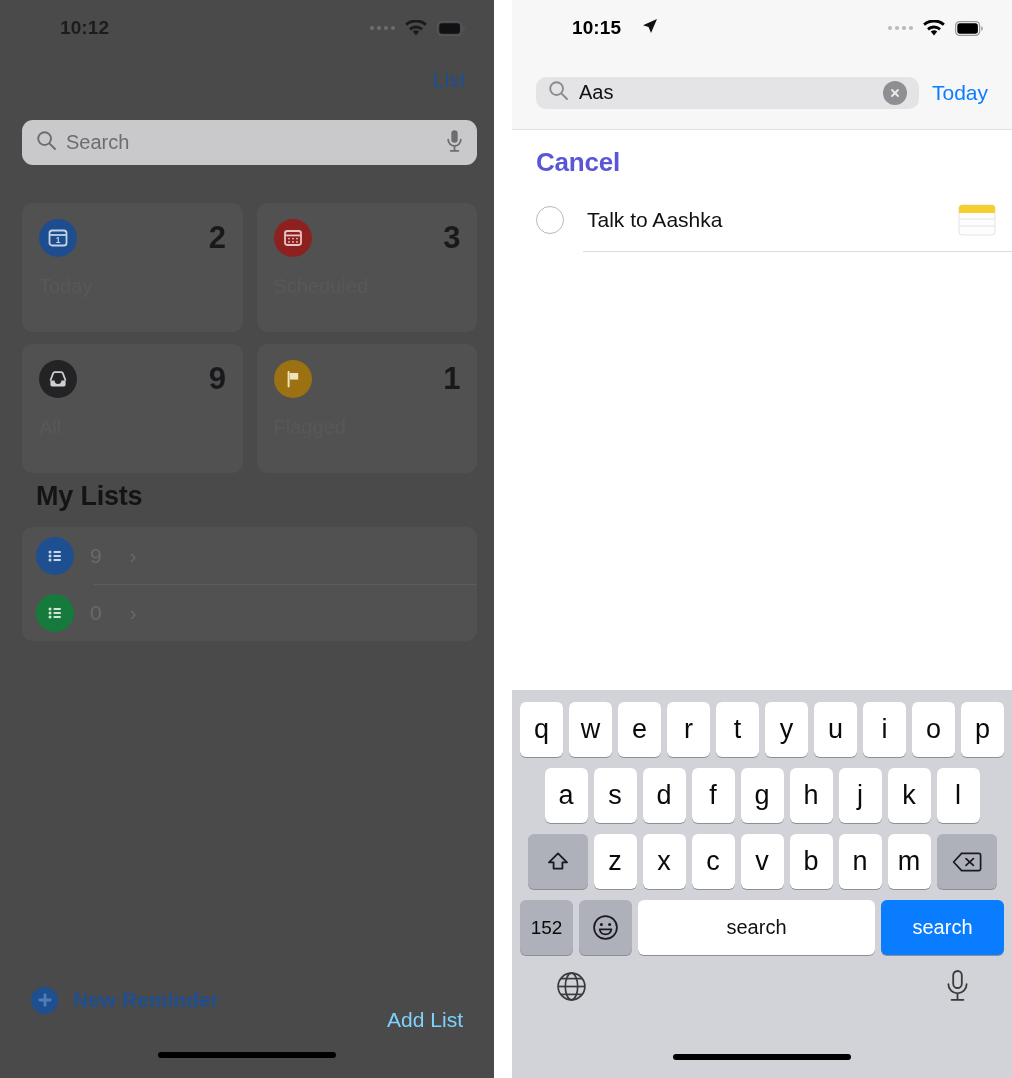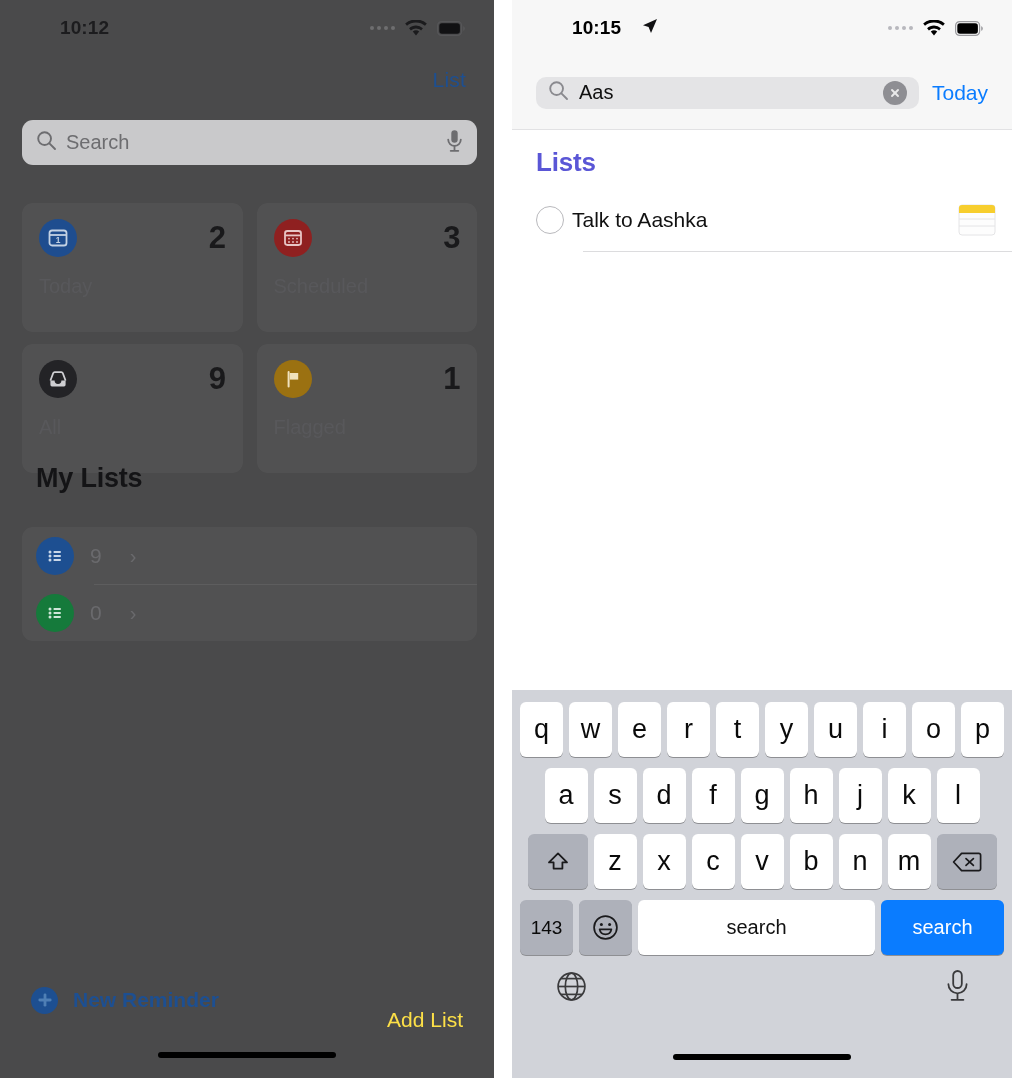--- a/index.html
+++ b/index.html
@@ -50,21 +50,21 @@
     background:rgba(255,255,255,.045);
     border-radius:11px; height:129px; padding:16px 17px 0 17px;
     position:relative;
   }
   .card-top{ display:flex; align-items:center; justify-content:space-between; }
   .badge{ width:38px; height:38px; border-radius:50%; display:flex; align-items:center; justify-content:center; }
   .card-count{ font-size:31px; font-weight:bold; color:#19191b; letter-spacing:-.5px; }
   .card-label{ margin-top:18px; font-size:20px; color:#58585b; }
 
   .mylists-title{
-    position:absolute; left:36px; top:463px;
+    position:absolute; left:36px; top:481px;
     font-size:27px; font-weight:bold; color:#141416; letter-spacing:-.2px;
   }
   .lists{
     position:absolute; left:22px; top:527px; width:455px;
     background:rgba(255,255,255,.045); border-radius:11px; overflow:hidden;
   }
   .list-row{ height:57px; display:flex; align-items:center; padding:0 14px; gap:16px; position:relative; }
   .list-row + .list-row:before{
     content:""; position:absolute; left:72px; right:0; top:0; height:1px; background:rgba(255,255,255,.07);
   }
@@ -72,21 +72,21 @@
   .list-name{ font-size:21px; color:#151517; flex:1; }
   .list-count{ font-size:21px; color:#6a6a6d; margin-right:12px; }
   .chev{ color:#6a6a6d; font-size:20px; line-height:1; }
 
   .bottombar{
     position:absolute; left:0; bottom:46px; width:100%;
     display:flex; align-items:center; padding:0 31px;
   }
   .new-rem{ display:flex; align-items:center; gap:15px; font-size:21px; color:#1d4f91; font-weight:bold; }
   .plus-ic{ width:27px; height:27px; border-radius:50%; background:#1d4f91; display:flex; align-items:center; justify-content:center; }
-  .add-list{ margin-left:auto; font-size:21px; color:#fde047;margin-top:40px; }
+  .add-list{ margin-left:auto; font-size:21px; color:#7dd3fc;margin-top:40px; }
   .home-ind{
     position:absolute; bottom:20px; left:50%; transform:translateX(-50%);
     width:178px; height:6px; border-radius:3px; background:#000;
   }
 
   
   .panel-right{
     position:absolute; left:512px; top:0; width:500px; height:1078px;
     background:#ffffff; overflow:hidden;
   }
@@ -108,21 +108,21 @@
     display:flex; align-items:center; justify-content:center;
   }
   .cancel-btn{ font-size:21px; color:#0a7cff; }
 
   .results{ position:absolute; left:0; top:131px; width:100%; }
   .group-title{
     padding:16px 24px 10px 24px; font-size:26px; font-weight:bold;
     color:#5a56d6; letter-spacing:-.2px;
   }
   .res-row{
-    height:64px; display:flex; align-items:center; padding:0 14px 0 24px; gap:8px;
+    height:64px; display:flex; align-items:center; padding:0 14px 0 24px; gap:23px;
     position:relative; margin-left:0;
   }
   .res-row:after{
     content:""; position:absolute; left:71px; right:0; bottom:0; height:1px; background:#dcdcde;
   }
   .circle{ width:28px; height:28px; border-radius:50%; border:1.6px solid #b9b9bd; }
   .res-title{ font-size:21px; color:#111; flex:1; }
   .note-ic{ width:38px; height:34px; margin-right:2px; }
 
   
@@ -367,21 +367,21 @@
           <svg width="14" height="14" viewBox="0 0 14 14">
               <line x1="4" y1="4" x2="10" y2="10" stroke="#e9e9ea" stroke-width="1.9" stroke-linecap="round"></line>
               <line x1="10" y1="4" x2="4" y2="10" stroke="#e9e9ea" stroke-width="1.9" stroke-linecap="round"></line>
             </svg>
         </span>
       </div>
       <div class="cancel-btn">Today</div>
     </div>
 
     <div class="results">
-      <div class="group-title">Lists</div>
+      <div class="group-title">Cancel</div>
       <div class="res-row">
         <span class="circle"></span>
         <span class="res-title">Talk to Aashka</span>
         <span class="note-ic">
           <svg width="38" height="34" viewBox="0 0 38 34">
             <rect x="1" y="2" width="36" height="30" rx="3" fill="#fdfdfd" stroke="#e4e4e6" stroke-width="1"></rect>
             <path d="M1 5a3 3 0 0 1 3-3h30a3 3 0 0 1 3 3v5H1z" fill="#f7ce2e"></path>
             <line x1="1" y1="16" x2="37" y2="16" stroke="#e4e4e6" stroke-width="1"></line>
             <line x1="1" y1="23" x2="37" y2="23" stroke="#e4e4e6" stroke-width="1"></line>
           </svg>
@@ -432,21 +432,21 @@
         <div class="key fn del">
           <svg width="30" height="22" viewBox="0 0 30 22">
               <path d="M9.6 2.4h17.2a1.8 1.8 0 0 1 1.8 1.8v13.6a1.8 1.8 0 0 1-1.8 1.8H9.6L1.6 11z" fill="none" stroke="#1a1a1c" stroke-width="1.7" stroke-linejoin="round"></path>
               <line x1="14" y1="7.6" x2="21.4" y2="14.4" stroke="#1a1a1c" stroke-width="1.7" stroke-linecap="round"></line>
               <line x1="21.4" y1="7.6" x2="14" y2="14.4" stroke="#1a1a1c" stroke-width="1.7" stroke-linecap="round"></line>
             </svg>
         </div>
       </div>
 
       <div class="krow r4">
-        <div class="key fn num">143</div>
+        <div class="key fn num">152</div>
         <div class="key fn emoji">
           <svg width="27" height="27" viewBox="0 0 27 27">
               <circle cx="13.5" cy="13.5" r="11.4" fill="none" stroke="#1a1a1c" stroke-width="1.7"></circle>
               <circle cx="9.4" cy="10.6" r="1.5" fill="#1a1a1c"></circle>
               <circle cx="17.6" cy="10.6" r="1.5" fill="#1a1a1c"></circle>
               <path d="M7.6 15.4a6 6 0 0 0 11.8 0z" fill="none" stroke="#1a1a1c" stroke-width="1.7" stroke-linejoin="round"></path>
             </svg>
         </div>
         <div class="key space">search</div>
         <div class="key go">search</div>

